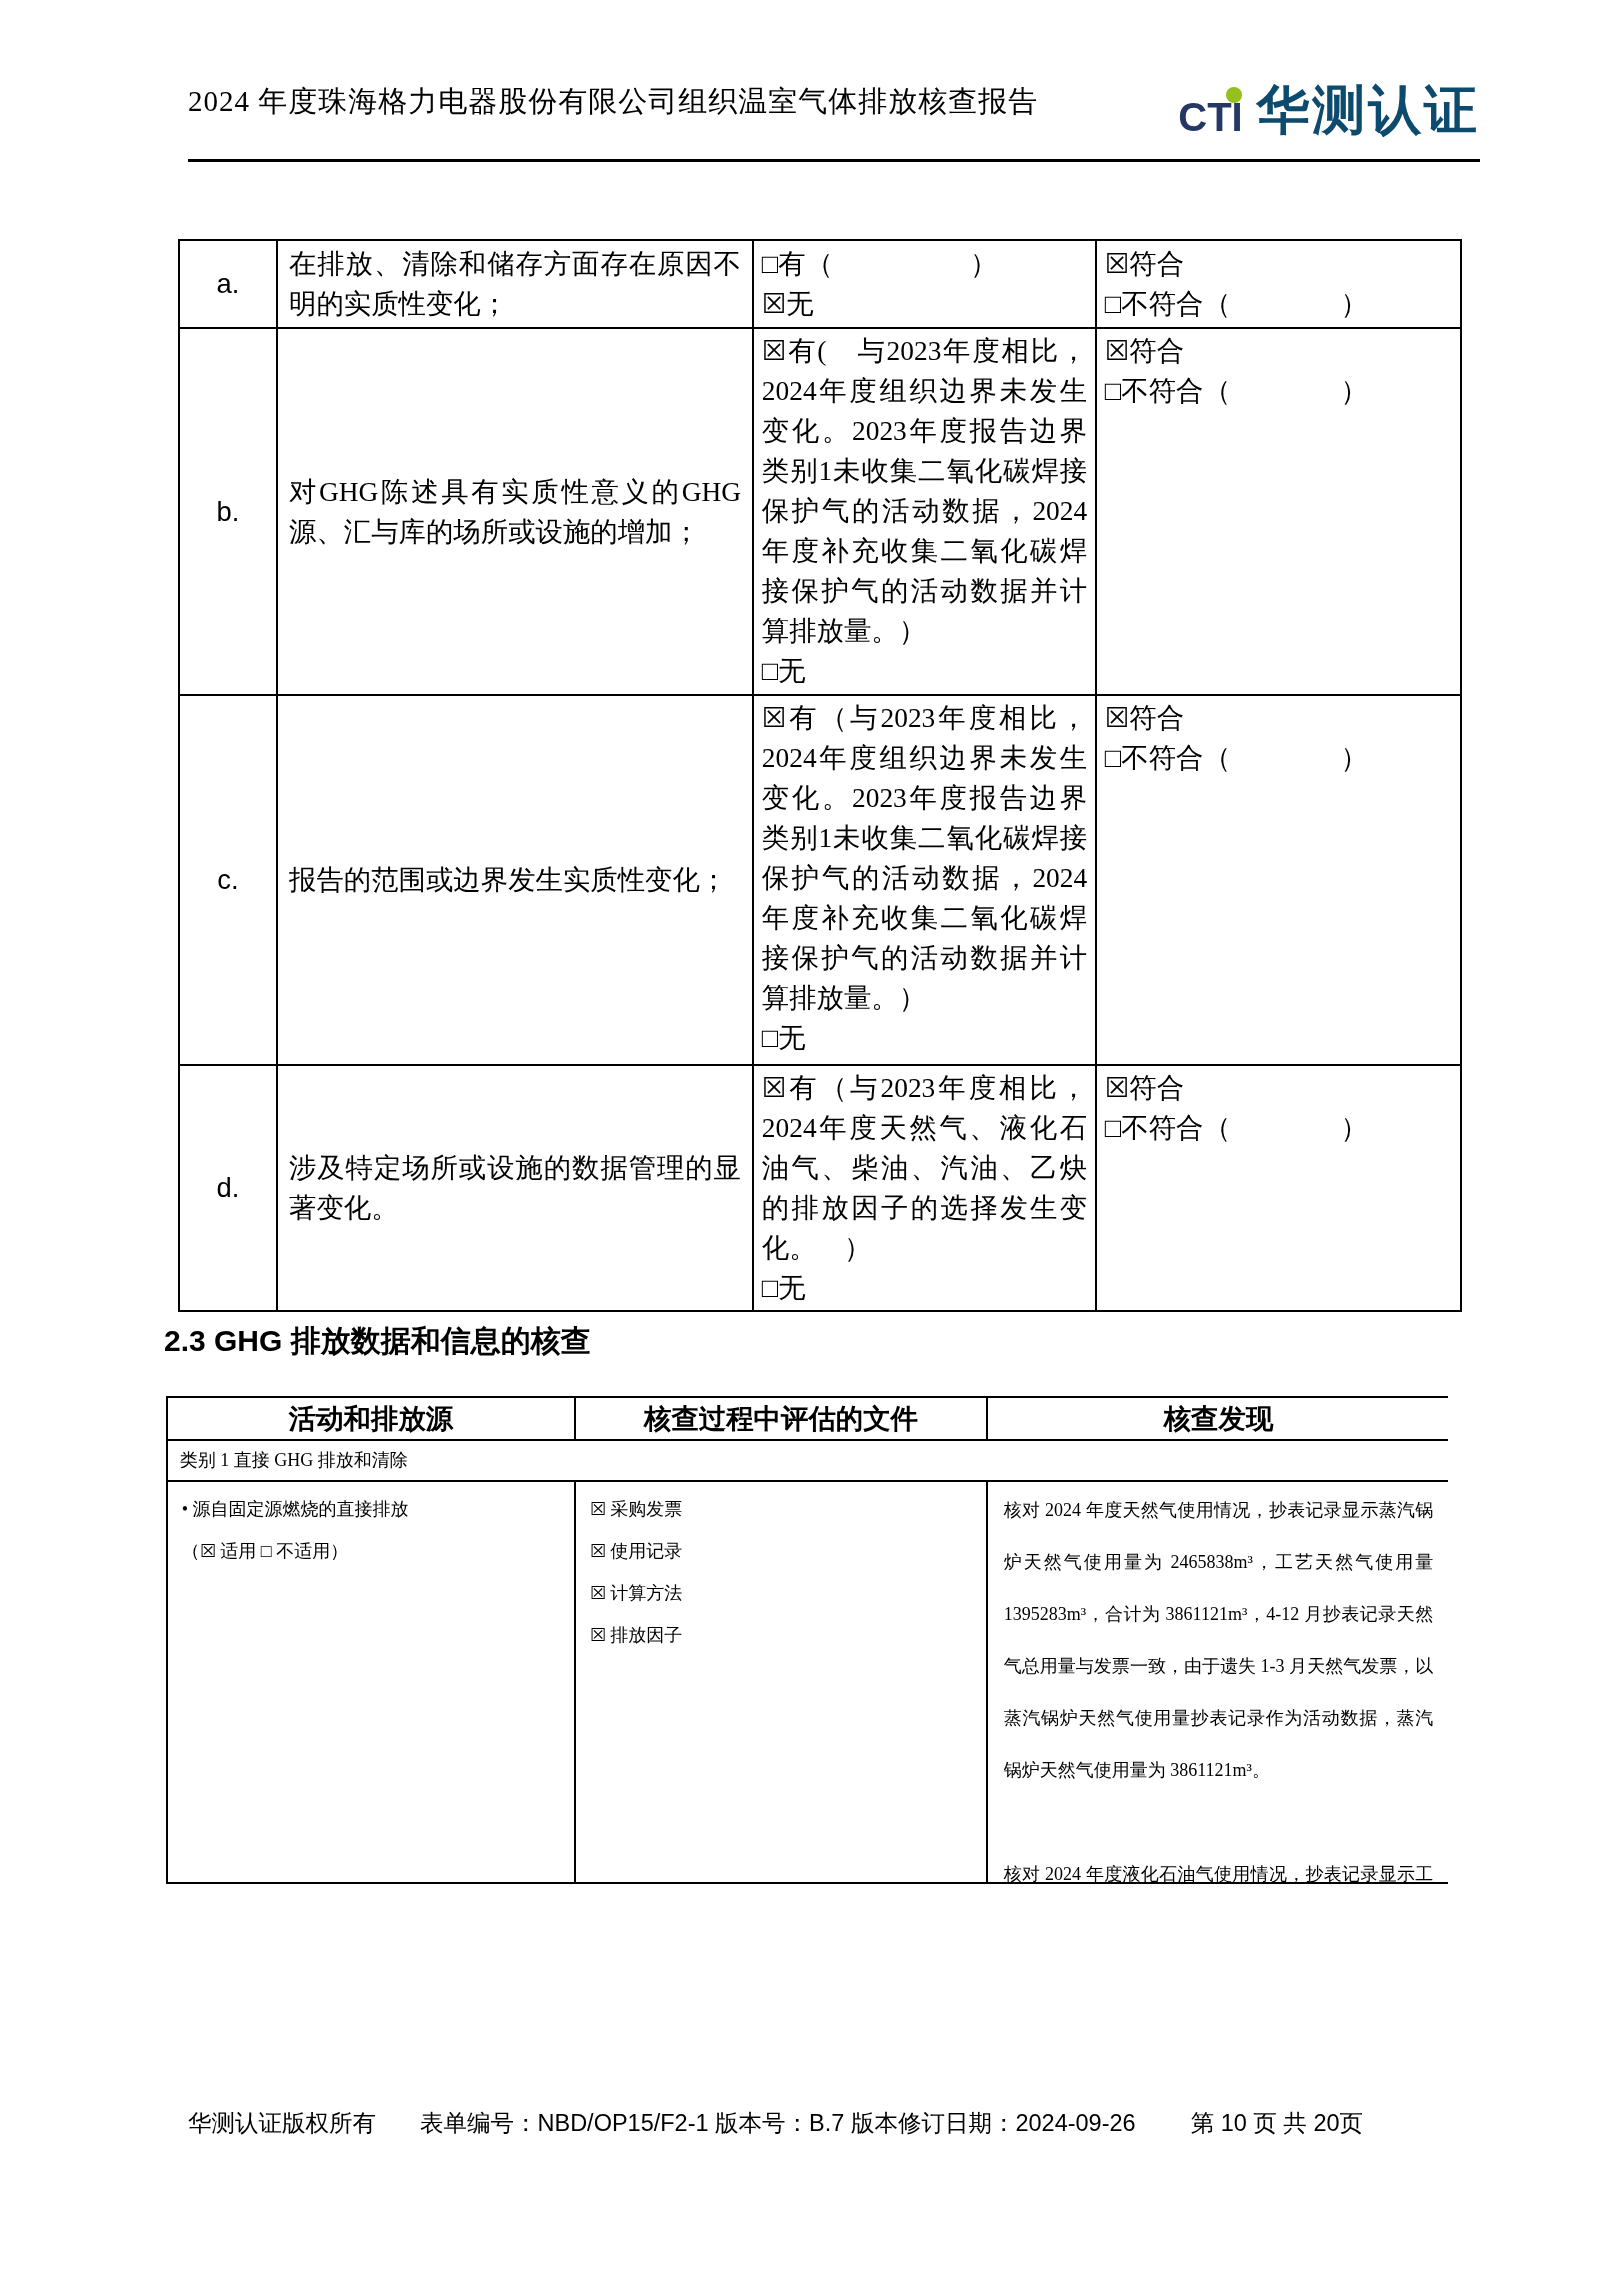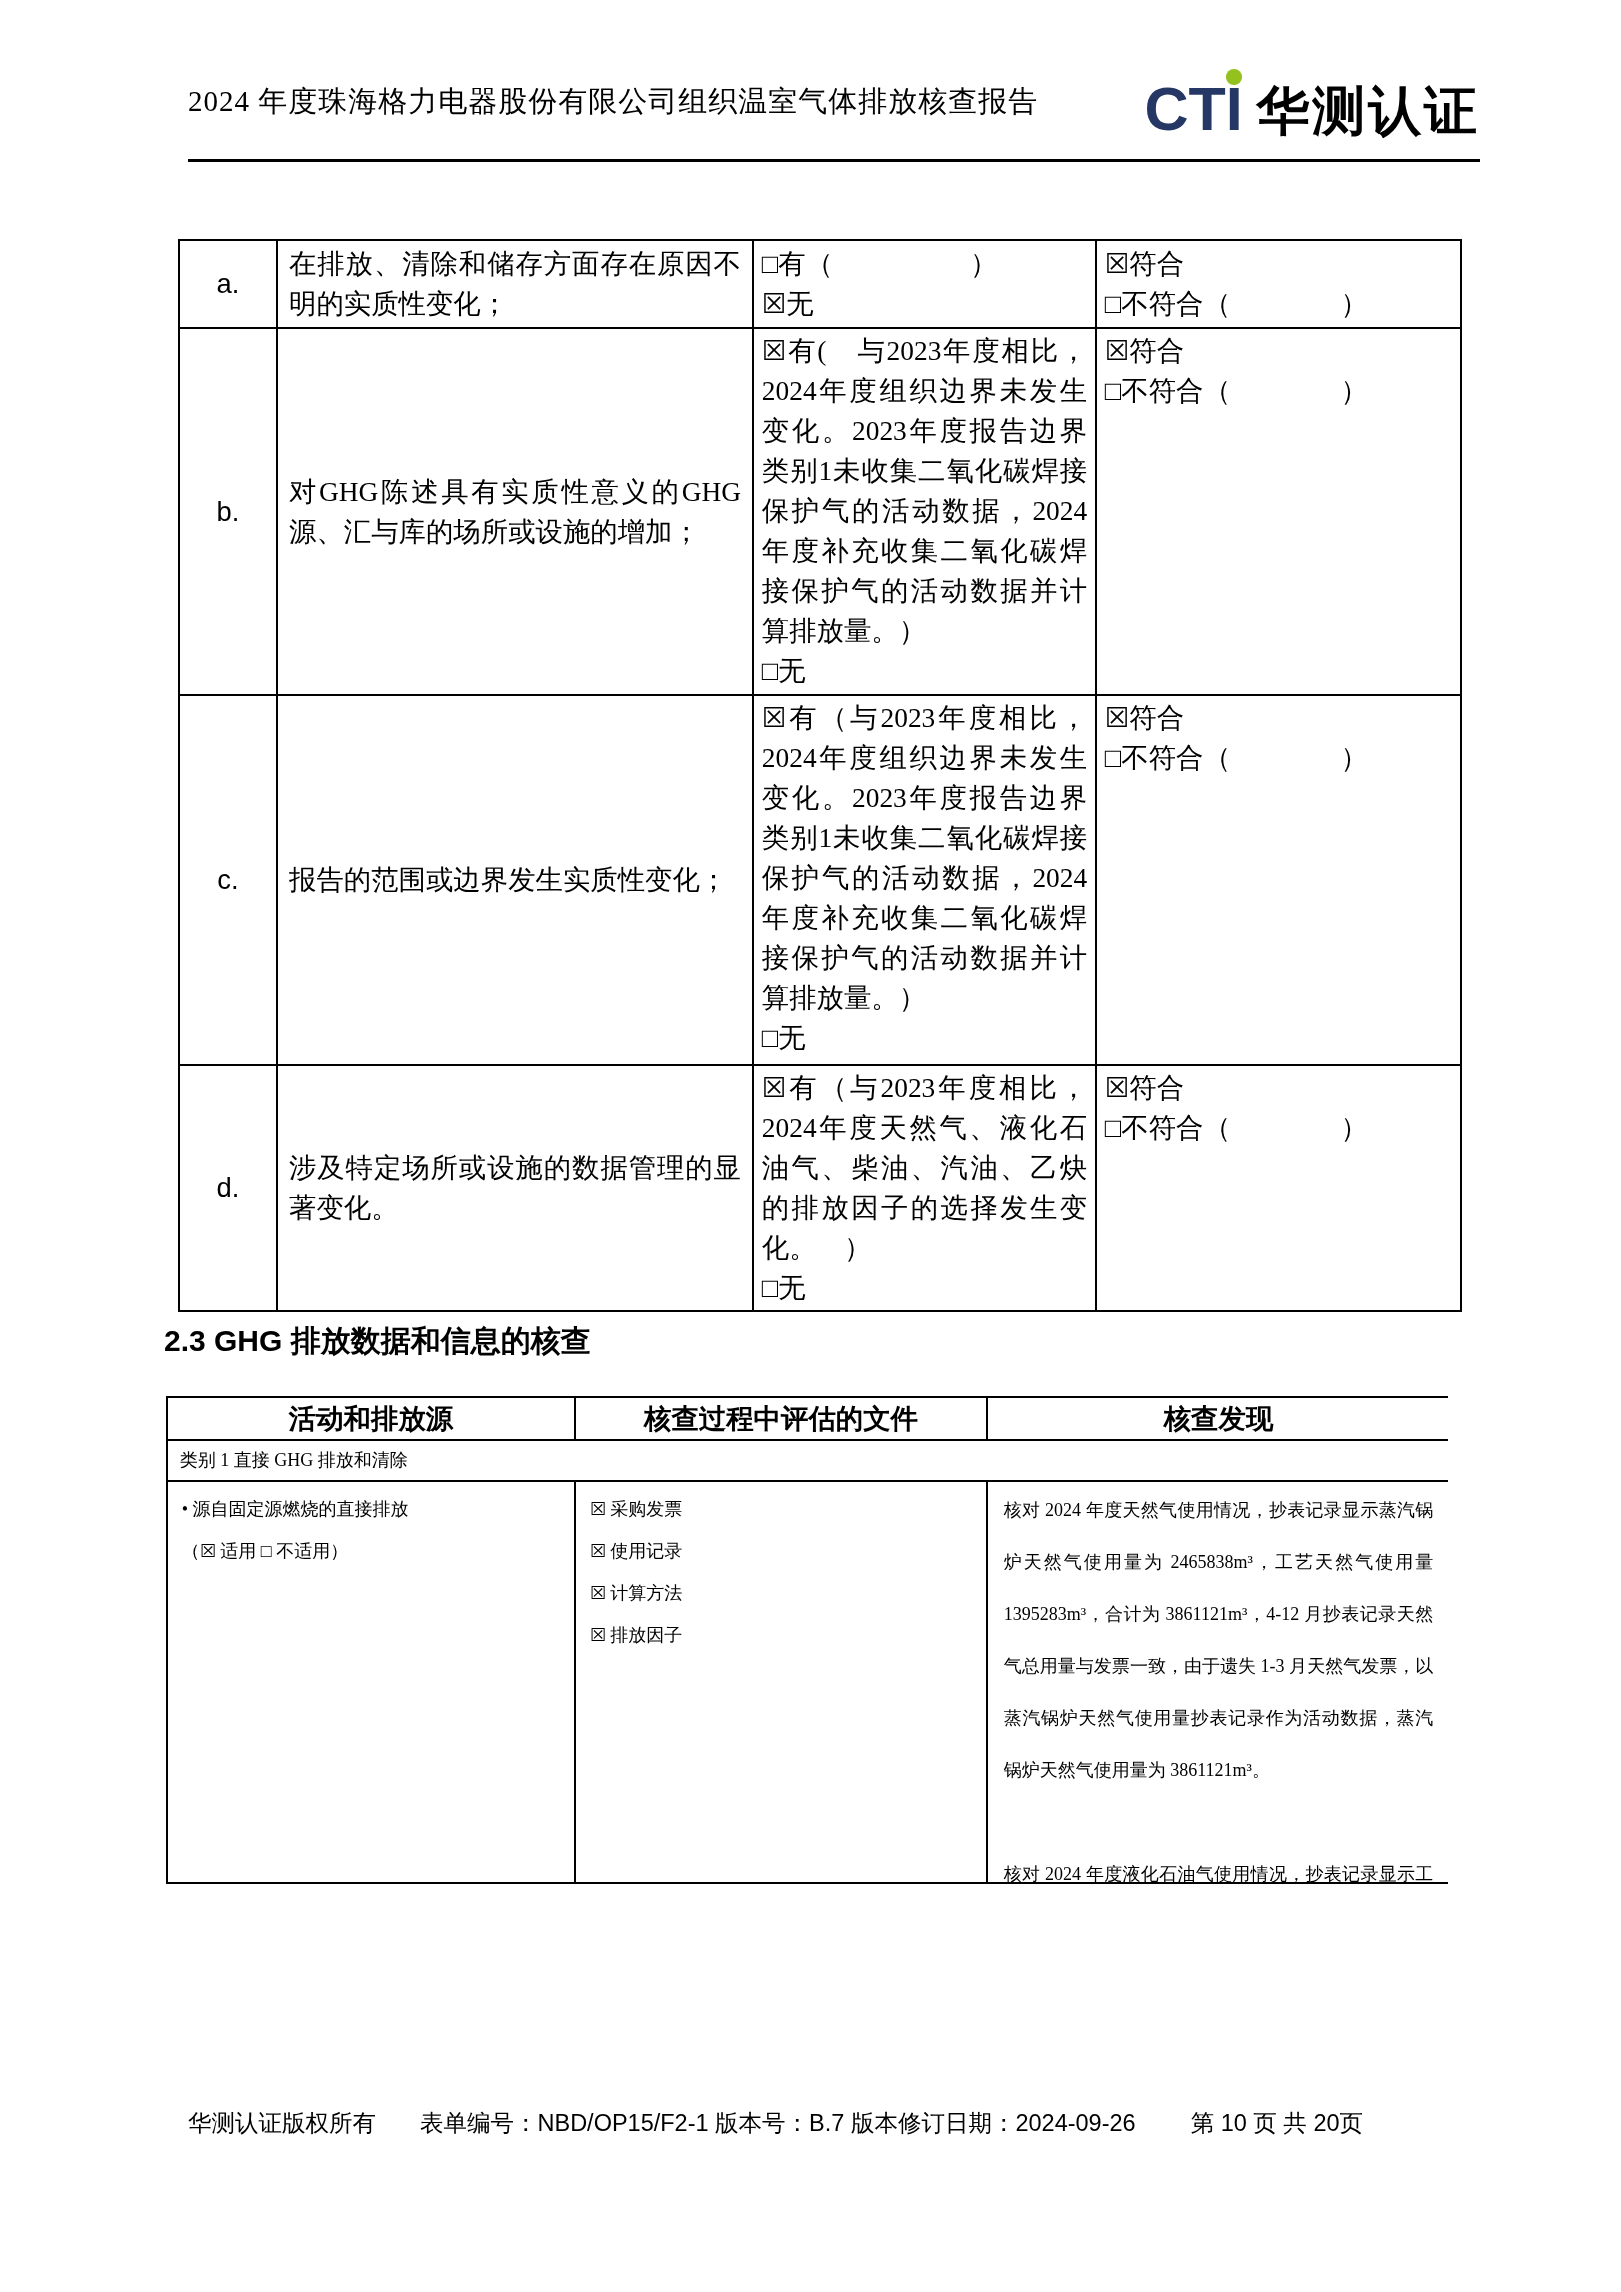--- a/index.html
+++ b/index.html
@@ -13,21 +13,21 @@
   .doc-header {
     position:absolute; left:188px; top:65px; width:1292px; height:94px;
     border-bottom:3.9px solid #000;
     display:flex; justify-content:space-between; align-items:center;
   }
   .doc-title { font-size:29px; margin:0 0 19.6px 0; letter-spacing:1px; }
   .logo {
     display:flex; align-items:flex-end; gap:13.7px; margin-bottom:5.9px;
     font-family:"Liberation Sans","DejaVu Sans",sans-serif; font-weight:bold;
   }
-  .logo-cti { position:relative; font-size:61px; line-height:0.92; letter-spacing:0px; }
+  .logo-cti { position:relative; font-size:40px; line-height:0.92; letter-spacing:0px; }
   .logo-dot { position:absolute; top:-11.8px; right:1px; width:15.7px; height:15.7px; border-radius:50%; }
   .logo-brand { font-size:53px; line-height:1.0; letter-spacing:2.9px; }
 
   
   table { border-collapse:collapse; table-layout:fixed; width:100%; }
   td,th { border:2.9px solid #000; box-sizing:border-box; }
 
   
   .table1-wrap { position:absolute; left:178px; top:239px; width:1282px; }
   .t1 td { font-size:27.4px; line-height:40px; padding:2px 7.8px; vertical-align:top; }
@@ -78,21 +78,21 @@
 
 <div class="page">
 
   <div class="doc-header">
     <p class="doc-title">2024 年度珠海格力电器股份有限公司组织温室气体排放核查报告</p>
     <div class="logo">
       <span class="logo-cti" style="color: rgb(37, 55, 101);">
         <span>CTI</span>
         <span class="logo-dot" style="background: rgb(149, 193, 31);"></span>
       </span>
-      <span class="logo-brand" style="color: #000000;">华测认证</span>
+      <span class="logo-brand" style="color: #0c4a6e;">华测认证</span>
     </div>
   </div>
 
   <div class="table1-wrap">
     <table class="t1">
       <colgroup>
           <col style="width:98px">
           <col style="width:476px">
           <col style="width:343px">
           <col style="width:365px">

